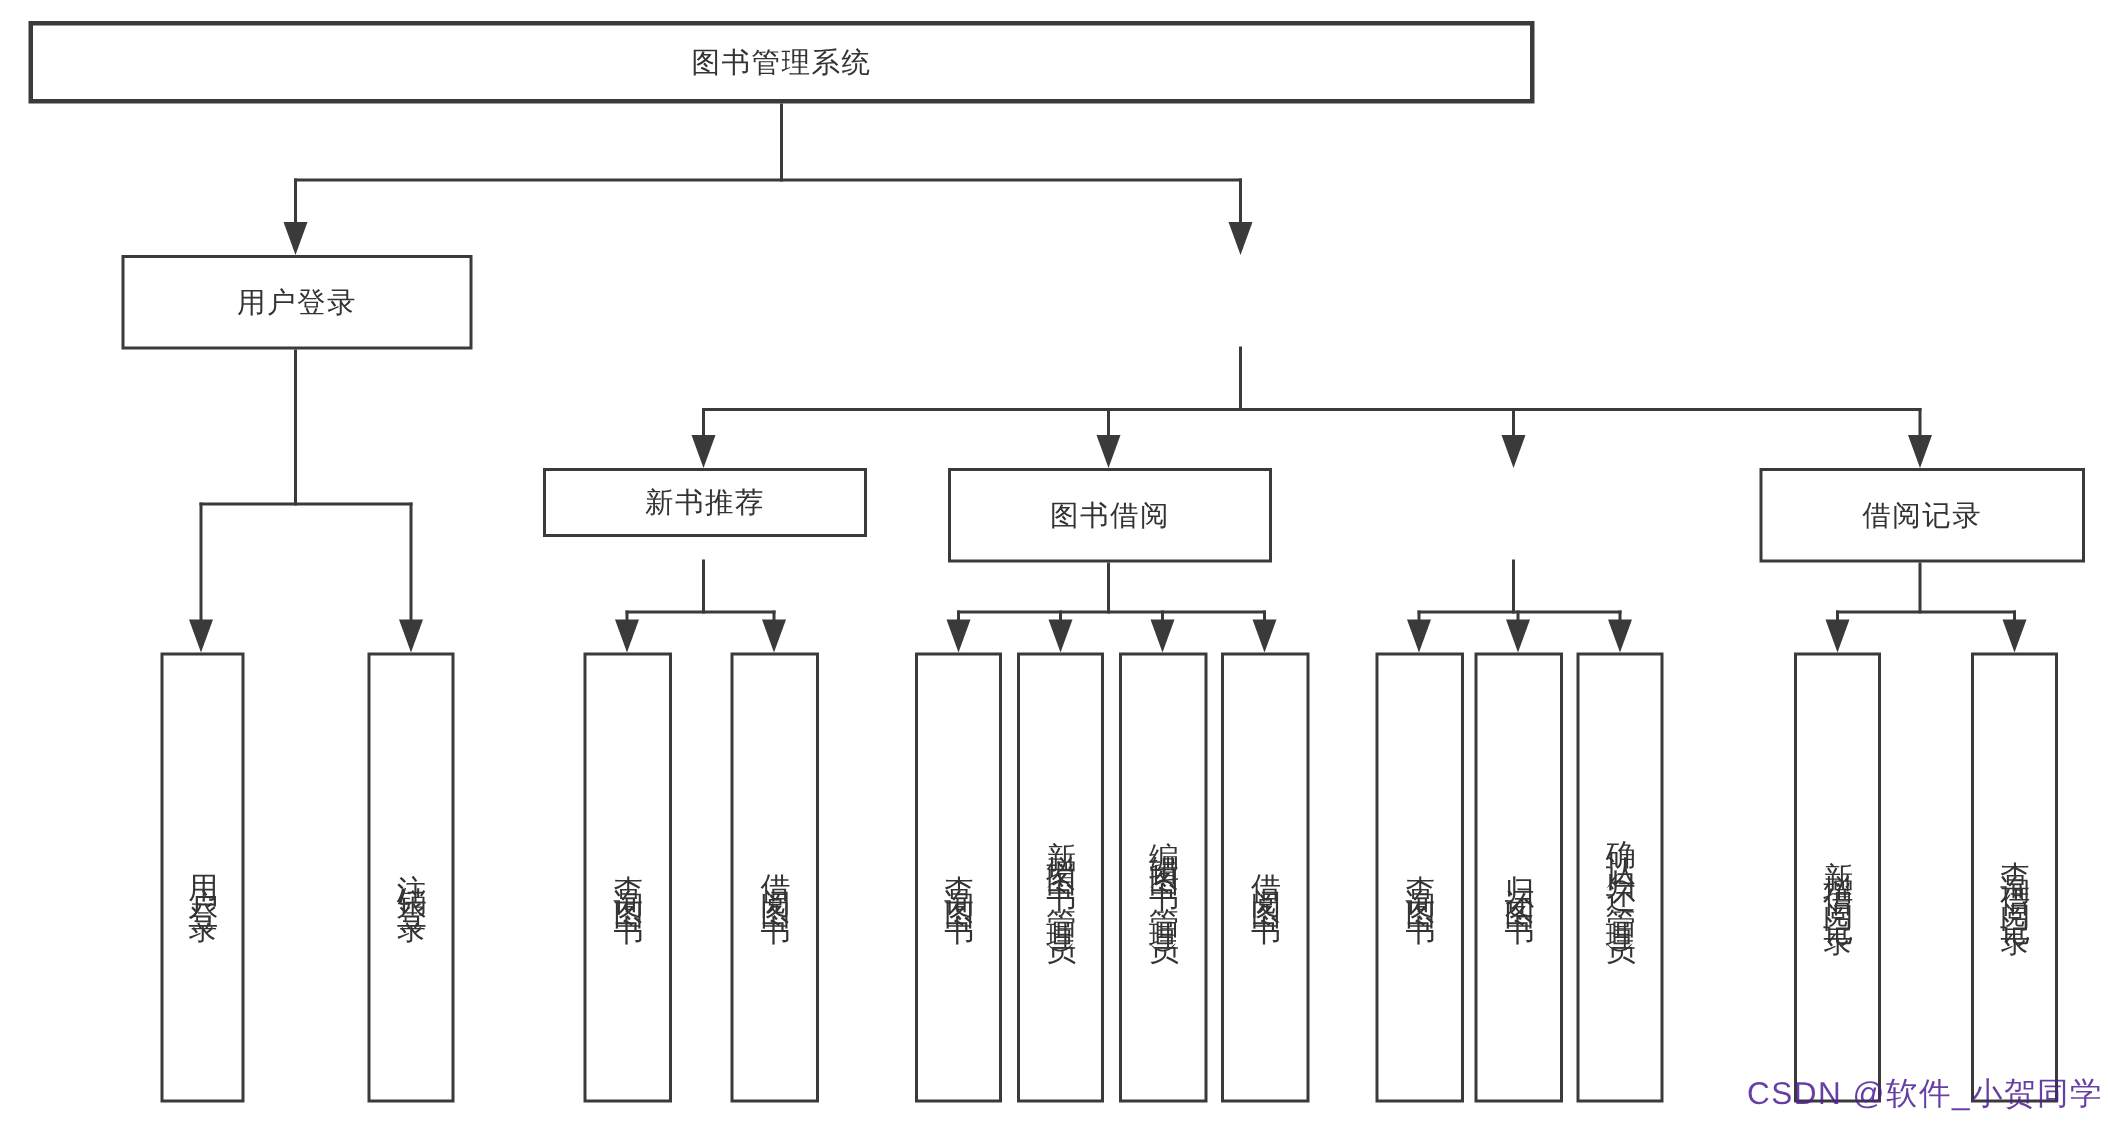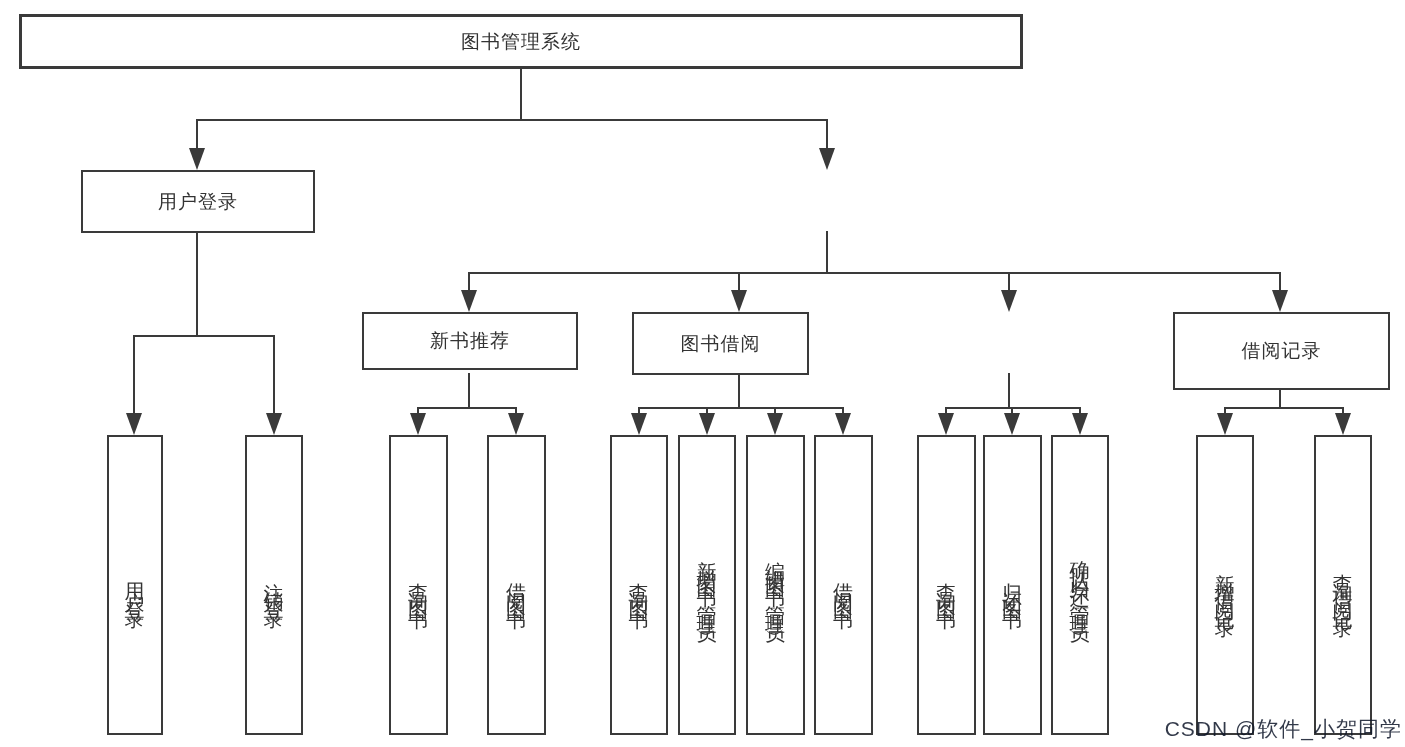--- a/index.html
+++ b/index.html
@@ -20,21 +20,21 @@
   }
   .vline { position:absolute; width:2px; background:#3a3a3a; }
   .hline { position:absolute; height:2px; background:#3a3a3a; }
   .ah {
     position:absolute; width:0; height:0;
     border-left:8px solid transparent; border-right:8px solid transparent;
     border-top:22px solid #3a3a3a;
   }
   .watermark {
     position:absolute; right:3px; bottom:4px; font-size:21px;
-    color:#0f172a; opacity:0.85; letter-spacing:1px; white-space:nowrap;
+    color:#4c1d95; opacity:0.85; letter-spacing:1px; white-space:nowrap;
   }
 </style>
 </head>
 <body>
 
 <div class="canvas">
 
   <div class="vline" style="left:520px;top:67px;height:54px;"></div>
   <div class="vline" style="left:196px;top:231px;height:106px;"></div>
   <div class="vline" style="left:826px;top:231px;height:43px;"></div>
@@ -92,27 +92,27 @@
   <div class="ah" style="left:1335px;top:413px;"></div>
 
   <div class="node h thick" style="left:19px;top:14px;width:1004px;height:55px;">
     <span>图书管理系统</span>
   </div>
 
   <div class="node h" style="left:81px;top:170px;width:234px;height:63px;">
     <span>用户登录</span>
   </div>
 
-  <div class="node h" style="left:362px;top:312px;width:216px;height:58px;">
+  <div class="node h" style="left:362px;top:312px;width:216px;height:46px;">
     <span>新书推荐</span>
   </div>
-  <div class="node h" style="left:632px;top:312px;width:177px;height:63px;">
+  <div class="node h" style="left:632px;top:312px;width:216px;height:63px;">
     <span>图书借阅</span>
   </div>
-  <div class="node h" style="left:1173px;top:312px;width:217px;height:78px;">
+  <div class="node h" style="left:1173px;top:312px;width:217px;height:63px;">
     <span>借阅记录</span>
   </div>
 
   <div class="node v" style="left:107px;top:435px;width:56px;height:300px;">
     <span>用户登录</span>
   </div>
   <div class="node v" style="left:245px;top:435px;width:58px;height:300px;">
     <span>注销登录</span>
   </div>
   <div class="node v" style="left:389px;top:435px;width:59px;height:300px;">

